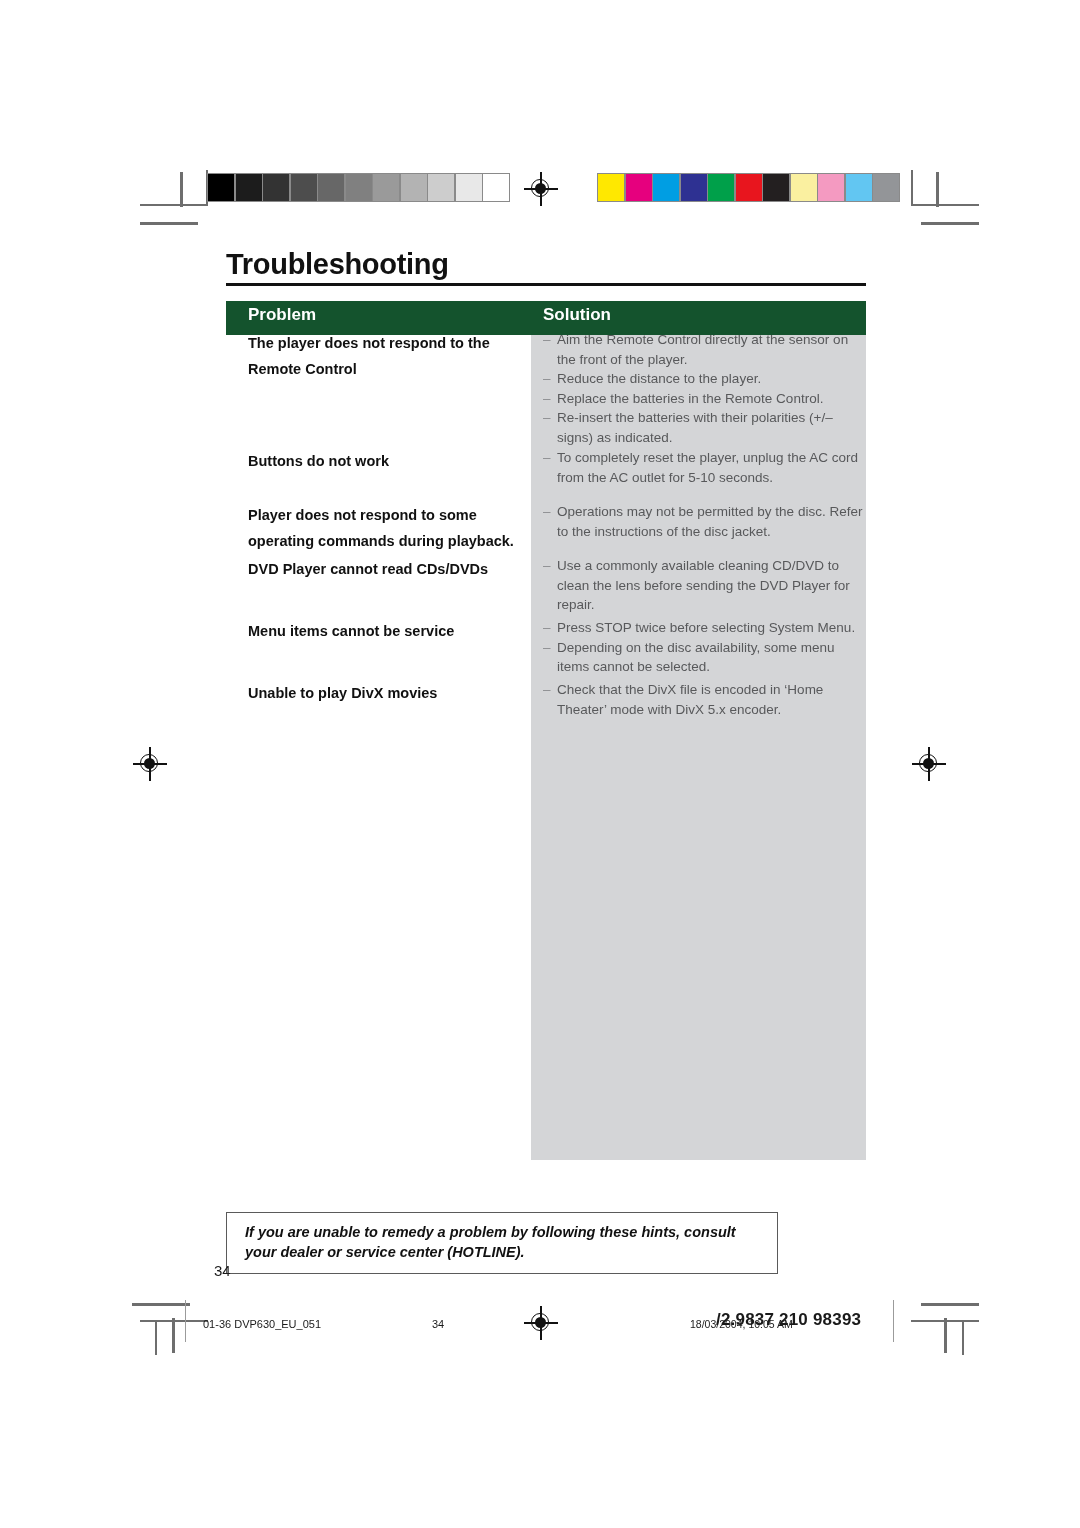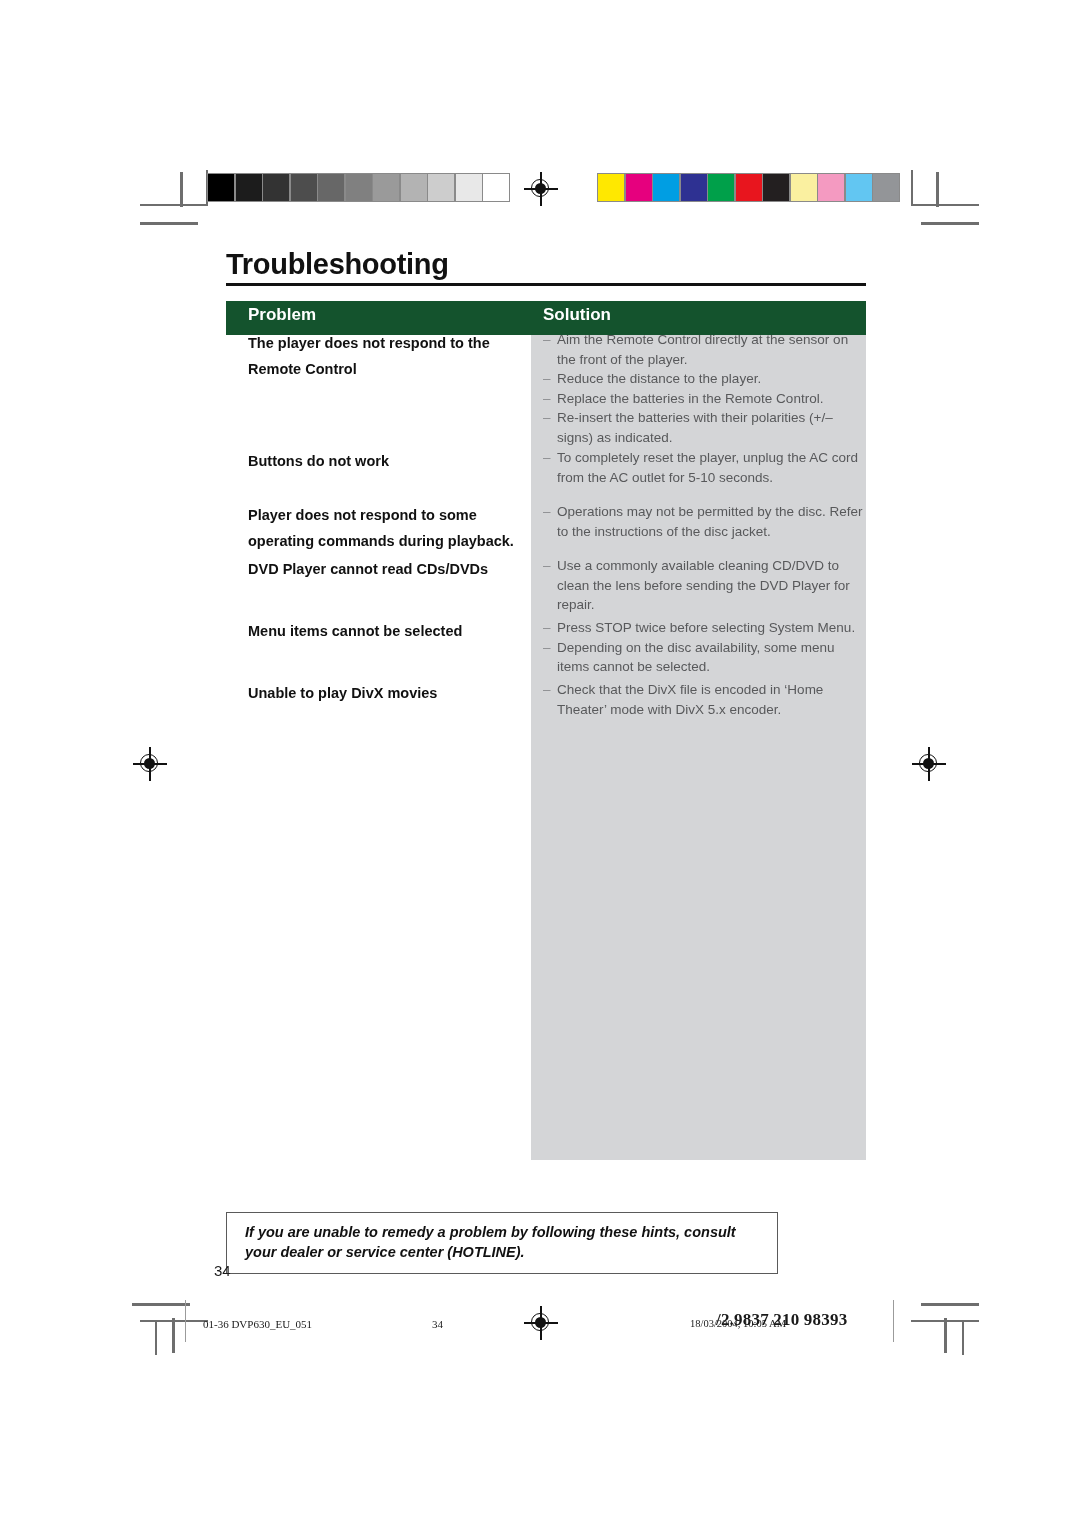--- a/index.html
+++ b/index.html
@@ -145,21 +145,20 @@
     position: absolute;
     left: 185px; top: 1300px; width: 1px; height: 42px;
     background: #9b9b9b;
   }
   .footer-rule.right { left: 893px; }
   .footer-text {
     position: absolute;
     font-size: 11px;
     color: #1a1a1a;
     white-space: nowrap;
-    font-family: Liberation Serif, serif;
   }
   .footer-file { left: 203px; top: 1318px; }
   .footer-page { left: 432px; top: 1318px; }
   .footer-date { left: 690px; top: 1318px; font-size: 10.5px; }
   .footer-code {
     left: 716px; top: 1310px;
     font-size: 17px;
     font-weight: bold;
     letter-spacing: 0.2px;
   }
@@ -292,21 +291,21 @@
     <div class="row">
       <div class="problem-cell" style="top: 226px;">DVD Player cannot read CDs/DVDs</div>
       <div class="solution-cell" style="top: 226px;">
         <div class="bullet">
           <span class="dash">–</span>
           <span class="btext">Use a commonly available cleaning CD/DVD to clean the lens before sending the DVD Player for repair.</span>
         </div>
       </div>
     </div>
     <div class="row">
-      <div class="problem-cell" style="top: 288px;">Menu items cannot be selected</div>
+      <div class="problem-cell" style="top: 288px;">Menu items cannot be service</div>
       <div class="solution-cell" style="top: 288px;">
         <div class="bullet">
           <span class="dash">–</span>
           <span class="btext">Press STOP twice before selecting System Menu.</span>
         </div>
         <div class="bullet">
           <span class="dash">–</span>
           <span class="btext">Depending on the disc availability, some menu items cannot be selected.</span>
         </div>
       </div>

